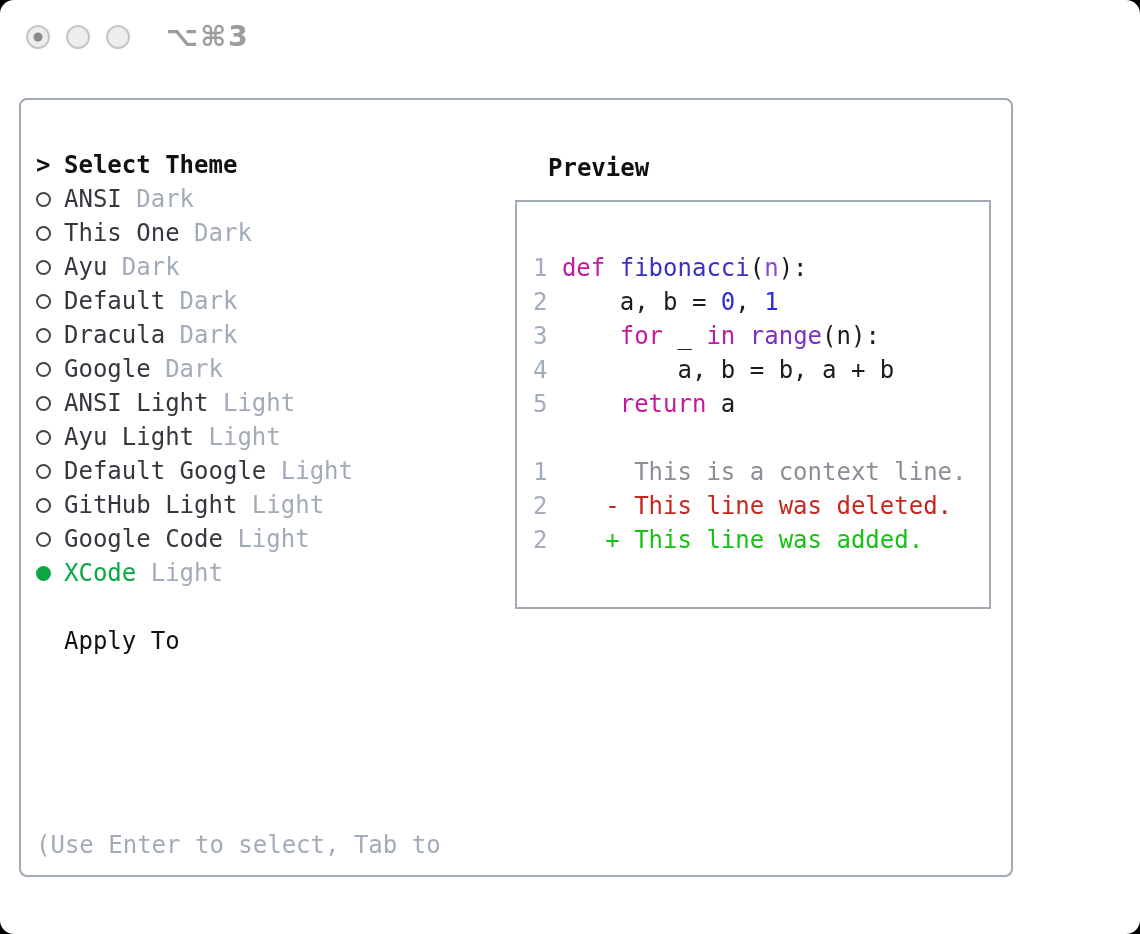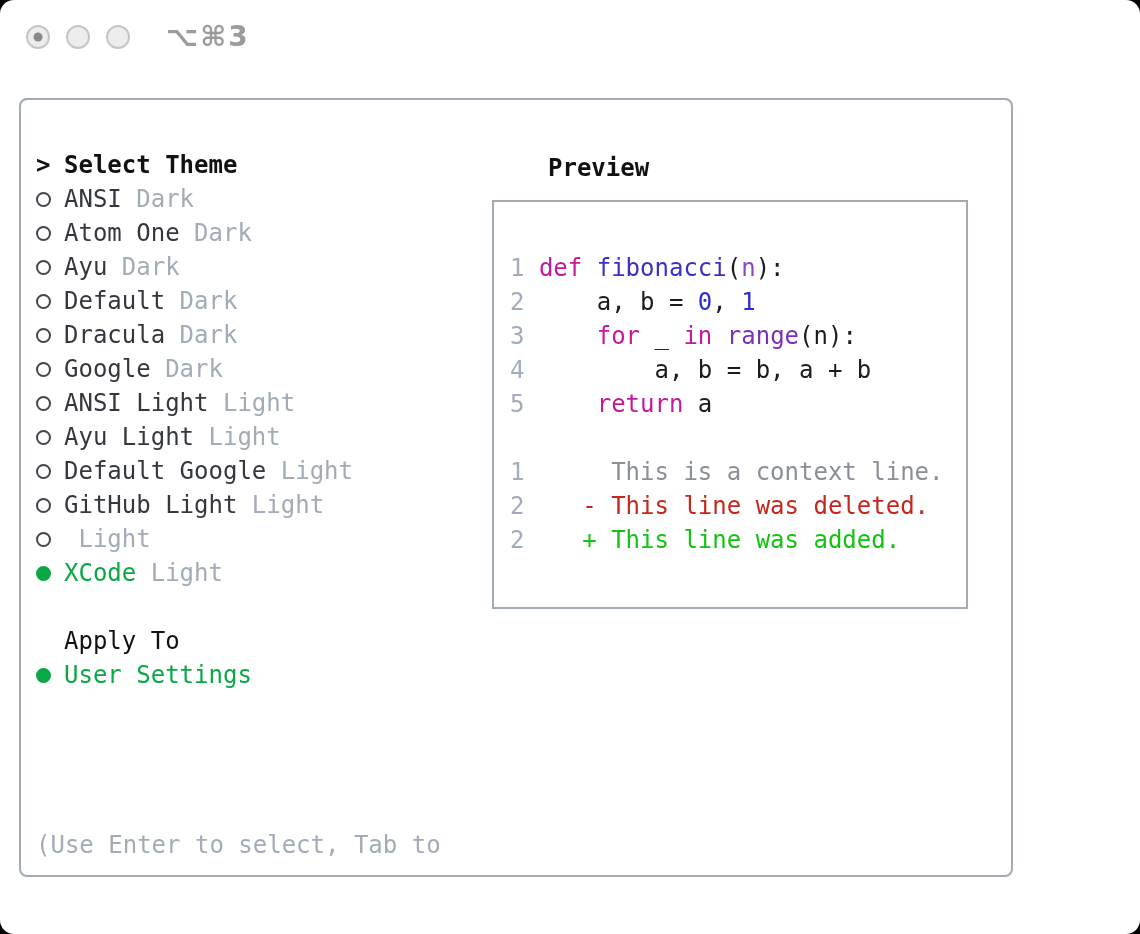--- a/index.html
+++ b/index.html
@@ -33,21 +33,21 @@
   .t-header{font-weight:bold;color:var(--black);}
   .t-name{color:var(--textdark);}
   .t-name.sel{color:var(--accent);}
   .t-suffix{color:var(--muted);}
   .gap34{height:34px;}
   .apply-title{color:var(--black);}
   .footer{position:absolute;left:36px;top:760px;font-size:24px;line-height:34px;color:var(--muted);white-space:pre;}
   
   .preview-title{position:absolute;left:500px;top:151px;font-size:24px;line-height:34px;
          font-weight:bold;color:var(--black);margin-left:48px;}
-  .preview-box{position:absolute;left:492px;top:200px;width:476px;height:409px;
+  .preview-box{position:absolute;left:515px;top:200px;width:476px;height:409px;
          border:2px solid var(--border);background:#fff;overflow:hidden;}
   .code{position:absolute;left:16px;top:49px;font-size:24px;line-height:34px;white-space:pre;}
   .c-ln{color:var(--ln);} .c-kw{color:var(--kw);} .c-fn{color:var(--fn);}
   .c-pm{color:var(--pm);} .c-num{color:var(--num);} .c-pp{color:var(--pp);}
   .c-pl{color:var(--pl);} .c-ctx{color:var(--ctx);} .c-del{color:var(--del);}
   .c-add{color:var(--add);}
 </style>
 </head>
 <body>
 
@@ -64,39 +64,38 @@
 
   <div class="panel"></div>
 
   <div class="list">
     <div class="row">
       <span class="slot">&gt;</span>
       <span class="t-header">Select Theme</span>
     </div>
     <div id="theme-items">
         <div class="row"><span class="slot"><span class="bullet"></span></span><span class="t-name">ANSI</span><span class="t-suffix"> Dark</span></div>
-        <div class="row"><span class="slot"><span class="bullet"></span></span><span class="t-name">Atom One</span><span class="t-suffix"> Dark</span></div>
+        <div class="row"><span class="slot"><span class="bullet"></span></span><span class="t-name">This One</span><span class="t-suffix"> Dark</span></div>
         <div class="row"><span class="slot"><span class="bullet"></span></span><span class="t-name">Ayu</span><span class="t-suffix"> Dark</span></div>
         <div class="row"><span class="slot"><span class="bullet"></span></span><span class="t-name">Default</span><span class="t-suffix"> Dark</span></div>
         <div class="row"><span class="slot"><span class="bullet"></span></span><span class="t-name">Dracula</span><span class="t-suffix"> Dark</span></div>
         <div class="row"><span class="slot"><span class="bullet"></span></span><span class="t-name">Google</span><span class="t-suffix"> Dark</span></div>
         <div class="row"><span class="slot"><span class="bullet"></span></span><span class="t-name">ANSI Light</span><span class="t-suffix"> Light</span></div>
         <div class="row"><span class="slot"><span class="bullet"></span></span><span class="t-name">Ayu Light</span><span class="t-suffix"> Light</span></div>
         <div class="row"><span class="slot"><span class="bullet"></span></span><span class="t-name">Default Google</span><span class="t-suffix"> Light</span></div>
         <div class="row"><span class="slot"><span class="bullet"></span></span><span class="t-name">GitHub Light</span><span class="t-suffix"> Light</span></div>
-        <div class="row"><span class="slot"><span class="bullet"></span></span><span class="t-suffix"> Light</span></div>
+        <div class="row"><span class="slot"><span class="bullet"></span></span><span class="t-name">Google Code</span><span class="t-suffix"> Light</span></div>
         <div class="row"><span class="slot"><span class="bullet filled"></span></span><span class="t-name sel">XCode</span><span class="t-suffix"> Light</span></div>
       </div>
     <div class="gap34"></div>
     <div class="row">
       <span class="slot"></span>
       <span class="apply-title">Apply To</span>
     </div>
     <div id="apply-items">
-        <div class="row"><span class="slot"><span class="bullet filled"></span></span><span class="t-name sel">User Settings</span></div>
       </div>
   </div>
 
   <div class="footer">
     <div>(Use Enter to select, Tab to</div>
     <div>change focus)</div>
   </div>
 
   <div class="preview-title">Preview</div>
 

